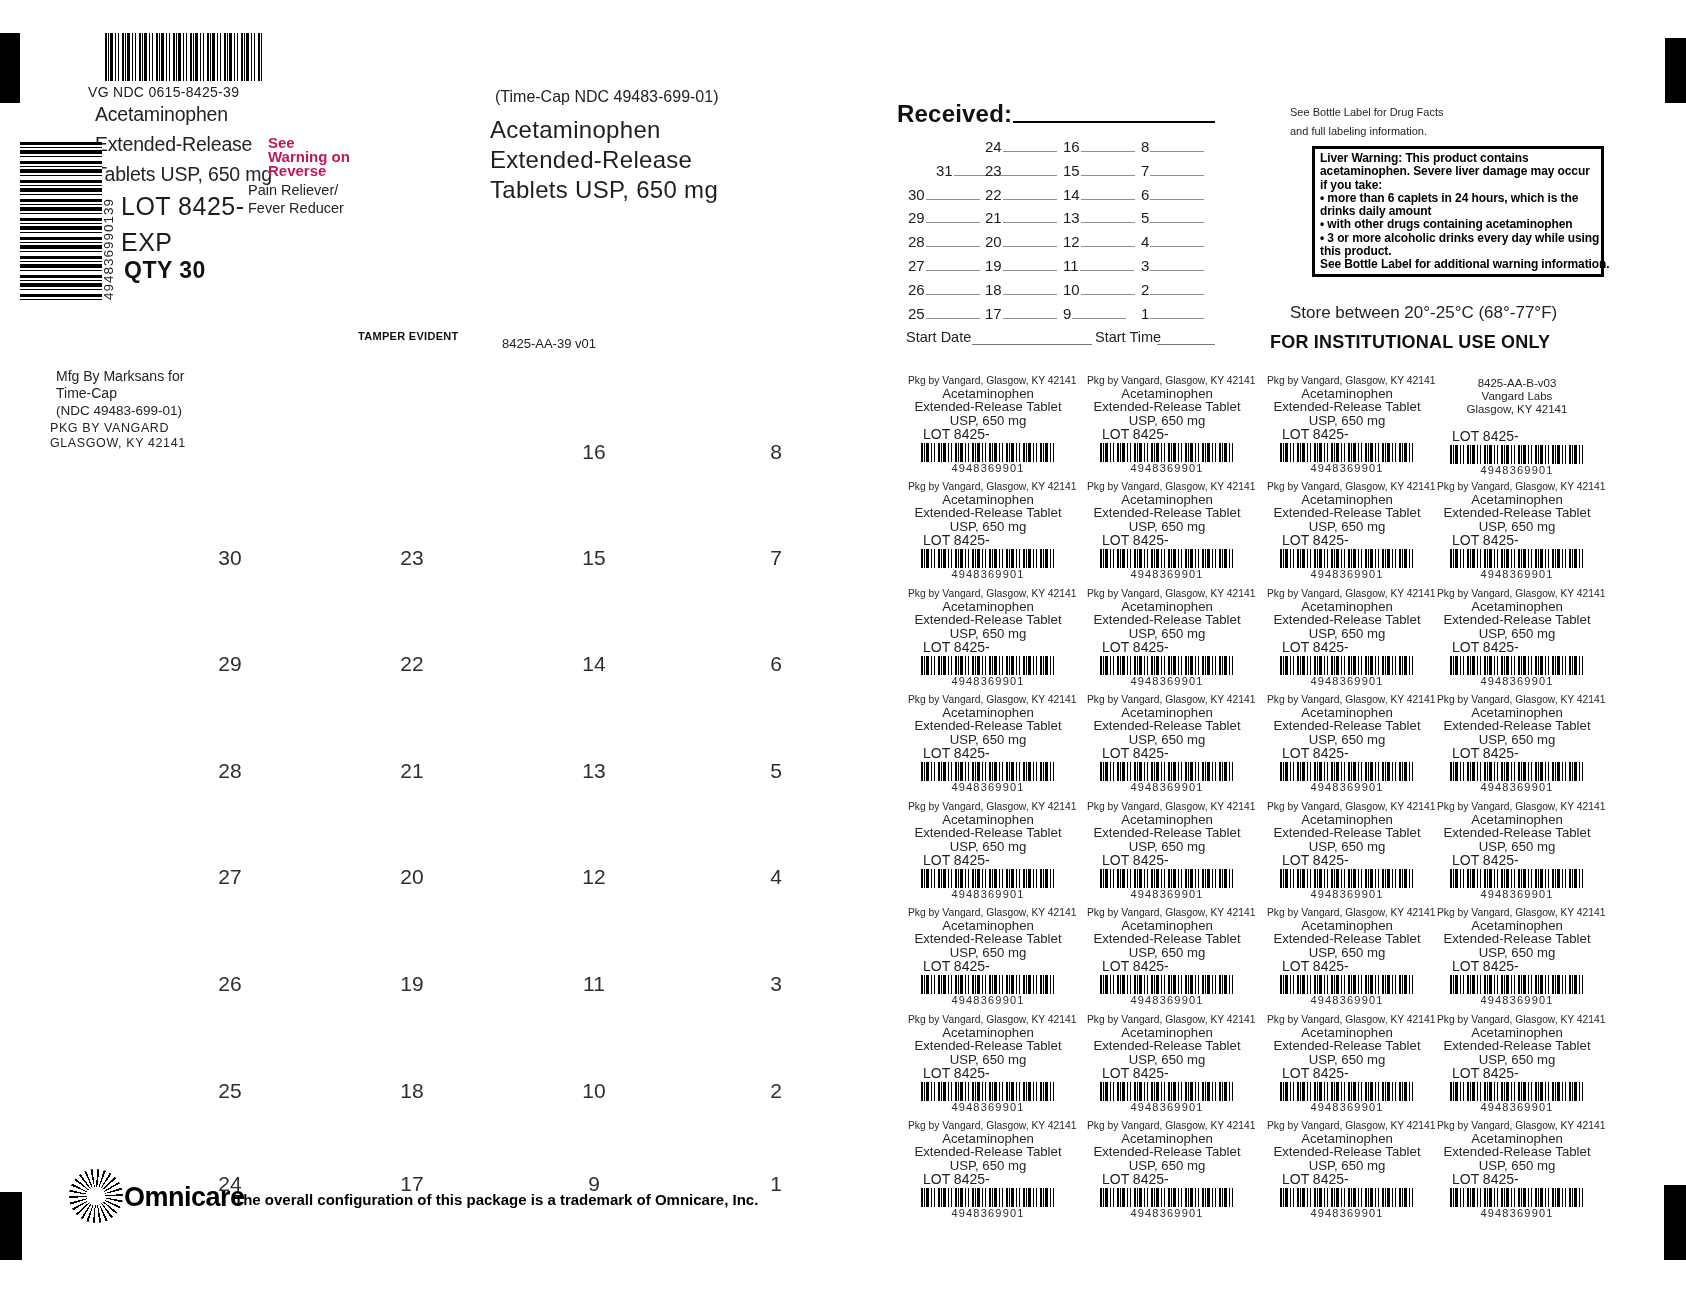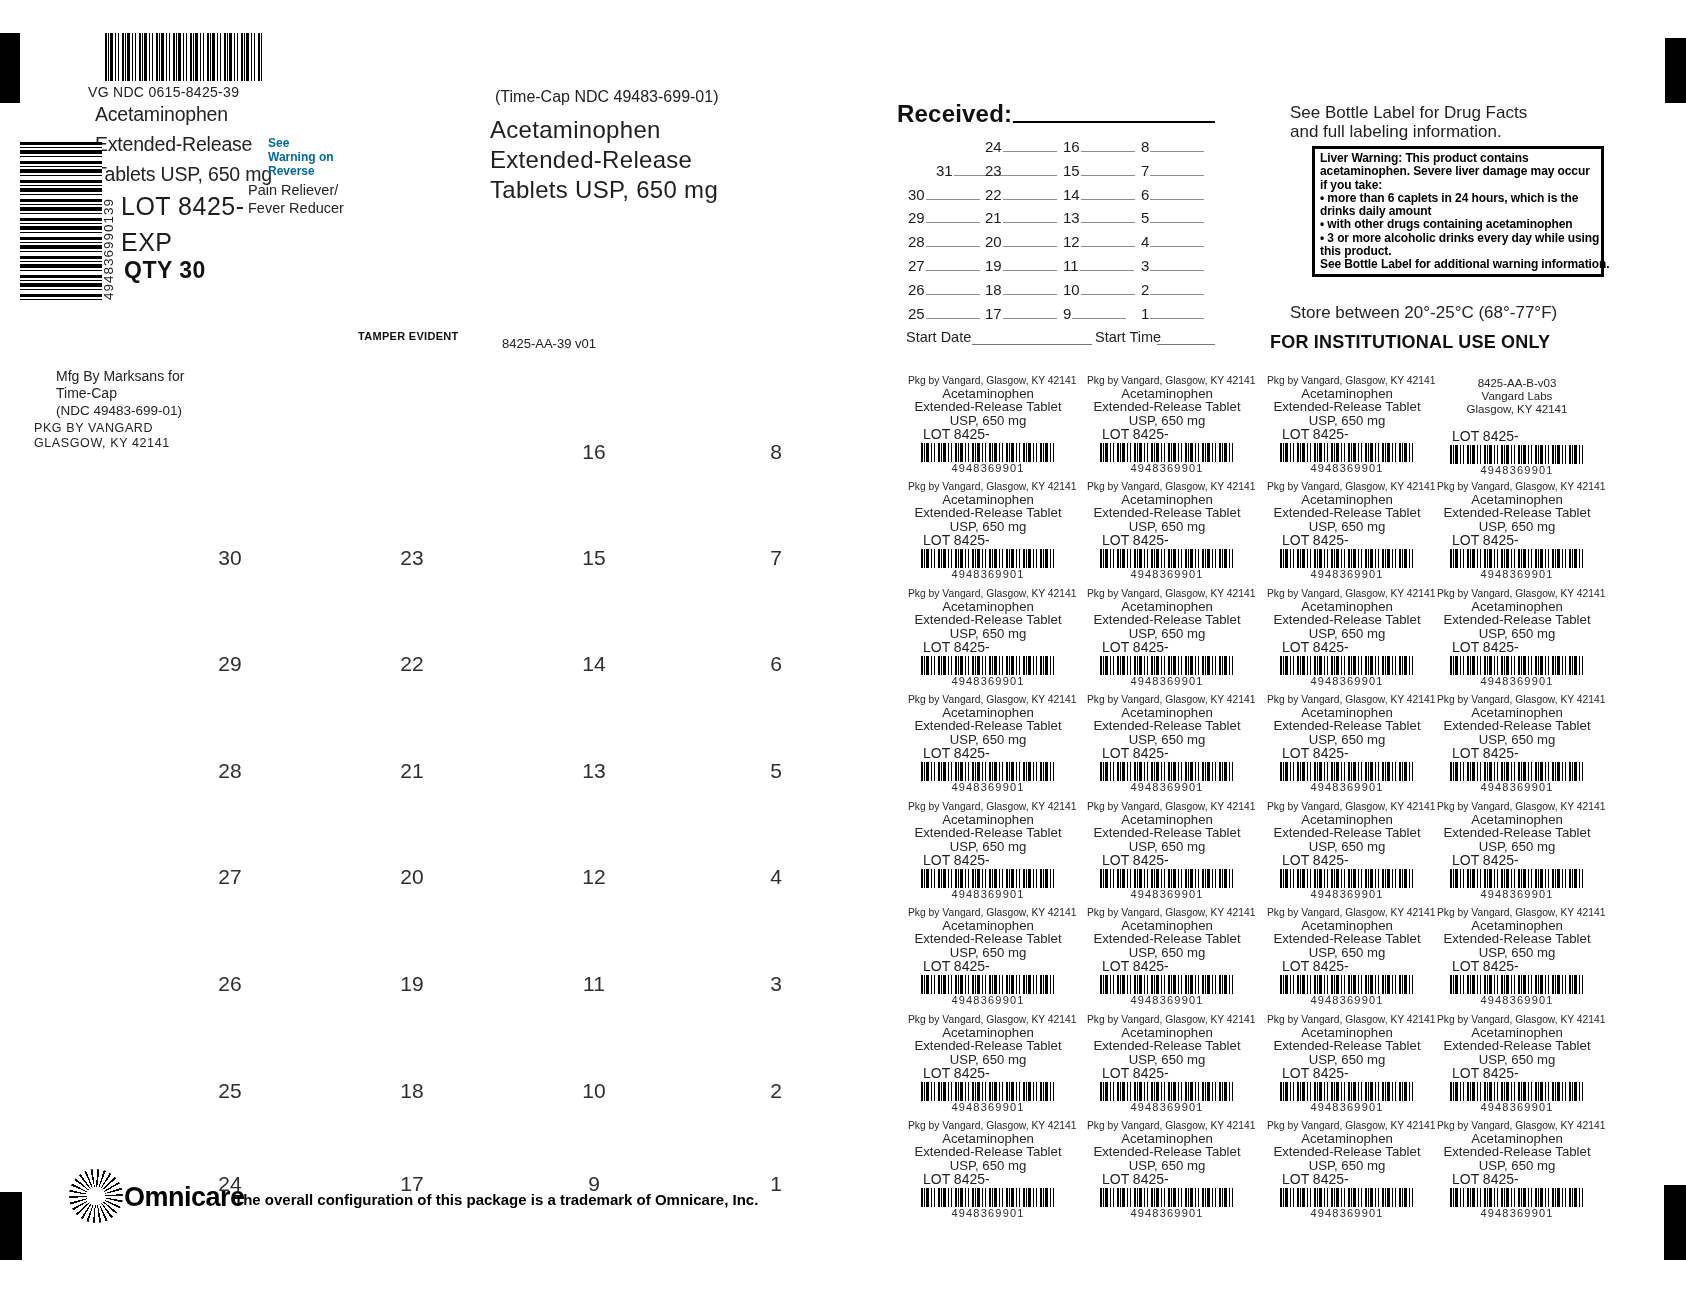--- a/index.html
+++ b/index.html
@@ -12,41 +12,41 @@
   .regmark{position:absolute;background:#000;}
   
   .bc{background-image:repeating-linear-gradient(90deg,#000 0 2px,#fff 2px 3px,#000 3px 4px,#fff 4px 5px,#000 5px 8px,#fff 8px 10px,#000 10px 11px,#fff 11px 13px,#000 13px 14px,#fff 14px 17px);}
   .bcv{background-image:repeating-linear-gradient(180deg,#000 0 3px,#fff 3px 5px,#000 5px 6px,#fff 6px 8px,#000 8px 12px,#fff 12px 14px,#000 14px 15px,#fff 15px 19px);}
   
   .vgndc{font-size:14px;letter-spacing:.3px;color:#222;}
   .drugname-l{font-size:19.5px;line-height:30px;color:#232323;letter-spacing:-.2px;}
   .lotline{font-size:25px;color:#1d1d1d;letter-spacing:.5px;}
   .qtyline{font-size:23px;font-weight:bold;letter-spacing:.5px;}
   .serial-v{writing-mode:vertical-rl;transform:rotate(180deg);font-size:13.5px;letter-spacing:1px;color:#222;}
-  .seewarn{font-size:12px;font-weight:bold;line-height:14px;color:#0369a1;}
+  .seewarn{font-size:15px;font-weight:bold;line-height:14px;color:#be185d;}
   .reliever{font-size:14.5px;line-height:17.5px;color:#232323;}
   
   .tcndc{font-size:16px;color:#232323;}
   .drugname-c{font-size:24px;line-height:30px;color:#1f1f1f;letter-spacing:.3px;}
   .tamper{font-size:11px;font-weight:bold;letter-spacing:.3px;margin-left:40px;}
   .verno{font-size:13px;color:#222;}
   .mfg1{font-size:14px;line-height:16.5px;color:#232323;}
   .mfg2{font-size:13.5px;color:#232323;}
   .mfg3{font-size:12.5px;line-height:14.5px;letter-spacing:.6px;color:#232323;}
   
   .dose-num{position:absolute;transform:translateX(-50%);font-size:21px;color:#2e2e2e;}
   
   .rcv-title{font-size:24px;font-weight:bold;letter-spacing:.2px;}
   .rcv-rule{border-bottom:2.5px solid #000;}
   .rcv-cell{position:absolute;font-size:15px;color:#1c1c1c;white-space:nowrap;}
   .rcv-cell .rl{display:inline-block;width:54px;height:13px;border-bottom:1.6px solid #8f8f8f;margin-left:1px;}
   .sd-label{font-size:14.5px;color:#222;}
   .sd-rule{border-bottom:1.6px solid #777;}
   
-  .seebottle{font-size:17px;line-height:19px;color:#1f1f1f;}
+  .seebottle{font-size:11px;line-height:19px;color:#1f1f1f;}
   .warnbox{border:3px solid #000;padding:3px 5px 2px 5px;}
   .warnline{font-size:12px;font-weight:bold;line-height:13.3px;color:#000;letter-spacing:-.1px;white-space:nowrap;}
   .store{font-size:17px;color:#232323;}
   .instit{font-size:18px;font-weight:bold;letter-spacing:.2px;}
   
   .unit-label{position:absolute;width:160px;text-align:center;color:#262626;}
   .ul-head{height:52px;}
   .ul-pkg{font-size:10.3px;line-height:12px;white-space:nowrap;}
   .ul-nm{font-size:13.2px;line-height:13.4px;}
   .vl-head{height:52px;padding-top:2px;}
@@ -96,21 +96,21 @@
       <div>Pain Reliever/</div>
       <div>Fever Reducer</div>
     </div>
     <div class="abs tamper" style="left:318px;top:330px;">TAMPER EVIDENT</div>
     <div class="abs verno" style="left:502px;top:336px;">8425-AA-39 v01</div>
     <div class="abs ctr mfg1" style="left:56px;top:368px;width:160px;">
       <div>Mfg By Marksans for</div>
       <div>Time-Cap</div>
     </div>
     <div class="abs ctr mfg2" style="left:56px;top:403px;width:160px;">(NDC 49483-699-01)</div>
-    <div class="abs ctr mfg3" style="left:34px;top:421px;width:180px;">
+    <div class="abs ctr mfg3" style="left:50px;top:421px;width:180px;">
       <div>PKG BY VANGARD</div>
       <div>GLASGOW, KY 42141</div>
     </div>
   </div>
 
   <div>
     <div class="abs ctr tcndc" style="left:495px;top:88px;width:270px;">(Time-Cap NDC 49483-699-01)</div>
     <div class="abs ctr drugname-c" style="left:490px;top:115px;width:280px;">
       <div>Acetaminophen</div>
       <div>Extended-Release</div>

